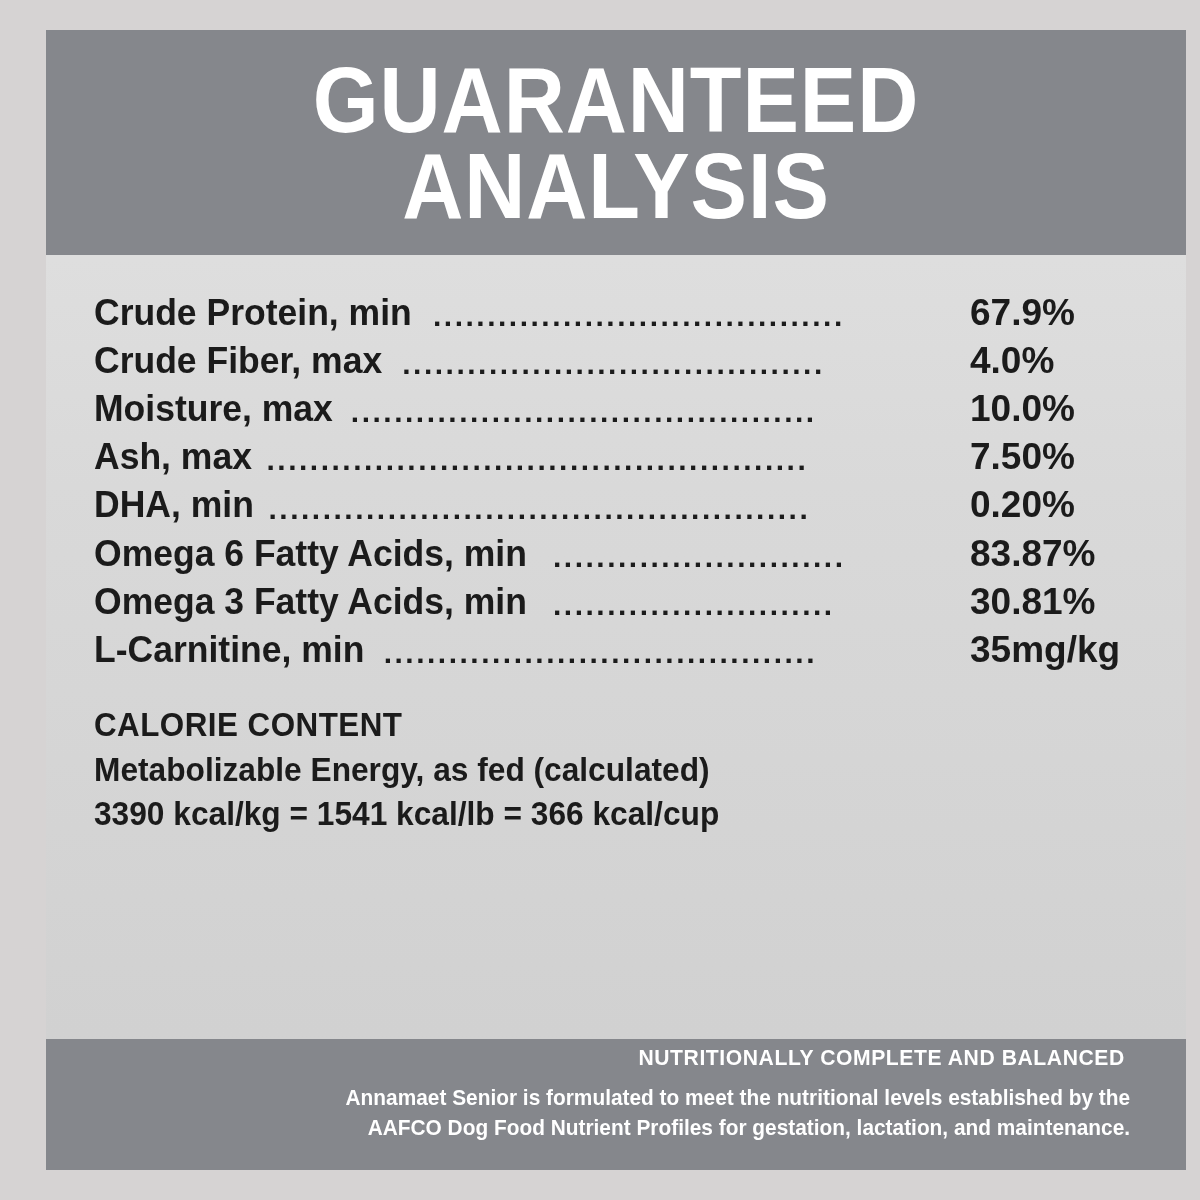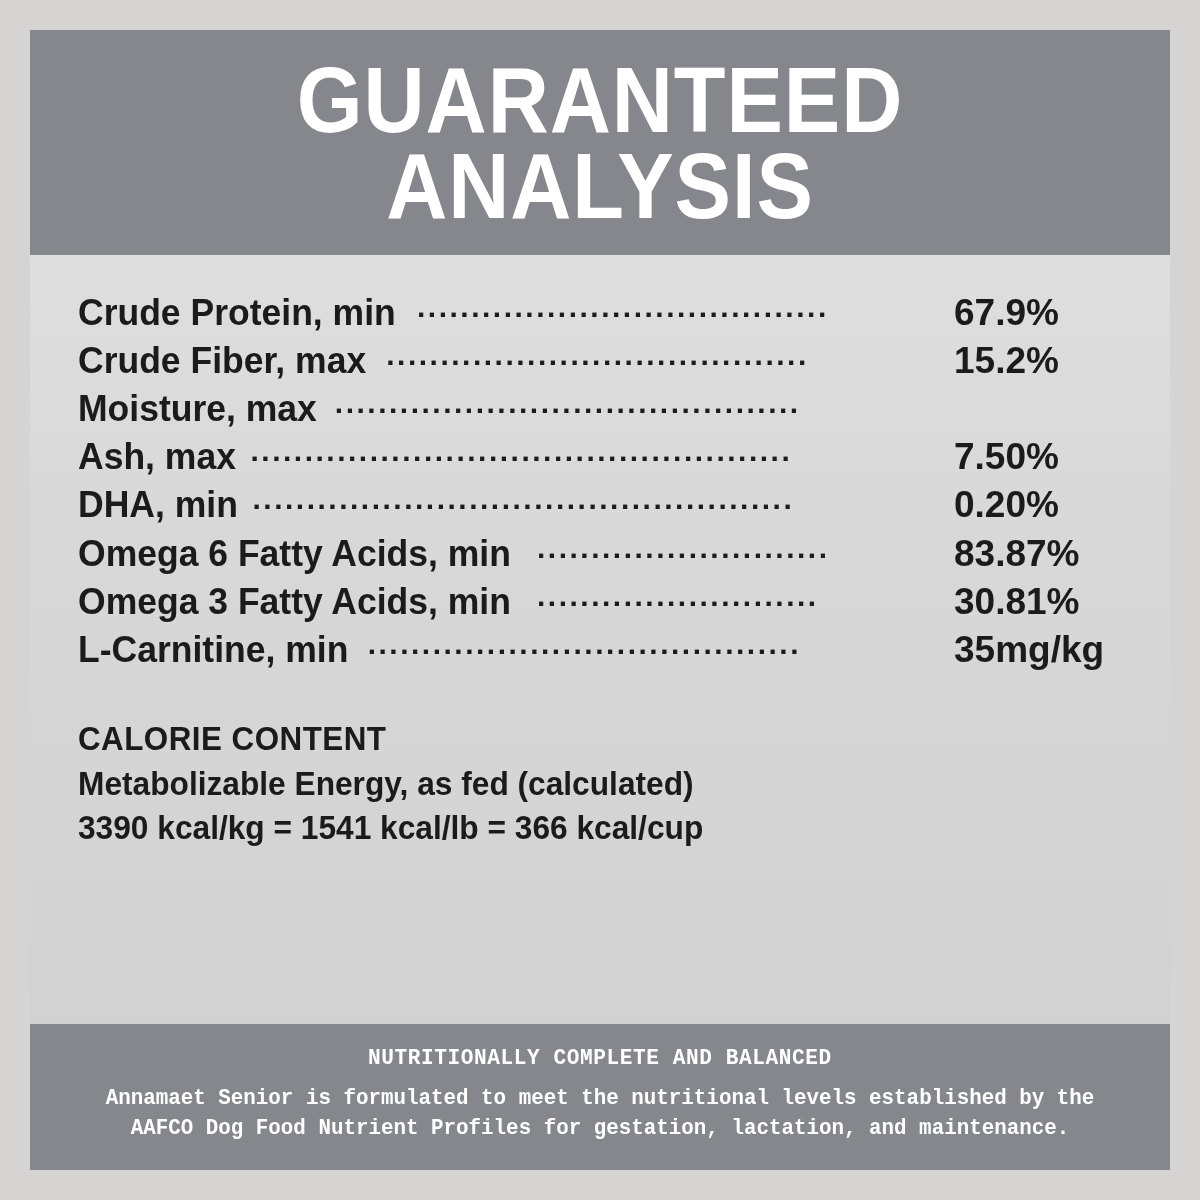--- a/index.html
+++ b/index.html
@@ -9,21 +9,21 @@
   body {
     width: 1200px;
     height: 1200px;
     background: #d6d3d3;
     font-family: "Liberation Sans", sans-serif;
     overflow: hidden;
   }
 
   #panel {
     position: absolute;
-    left: 30px;
+    left: 46px;
     top: 30px;
     width: 1140px;
     height: 1140px;
     background: linear-gradient(180deg, #e3e3e3 0%, #d9d9d9 40%, #cfcfcf 100%);
     display: flex;
     flex-direction: column;
     box-sizing: border-box;
   }
 
   
@@ -51,21 +51,21 @@
     box-sizing: border-box;
   }
 
   .ga-list {
     margin: 0 0 0 0;
     padding: 0;
     list-style: none;
   }
   .ga-row {
     display: flex;
-    align-items: flex-start;
+    align-items: flex-end;
     font-size: 37px;
     font-weight: bold;
     color: #1b1b1b;
     line-height: 1.30;
     white-space: nowrap;
   }
   .ga-label {
     flex: 0 0 auto;
     transform: scaleX(0.96);
     transform-origin: left center;
@@ -81,21 +81,21 @@
     font-size: 30px;
     font-weight: bold;
   }
   .ga-value {
     flex: 0 0 auto;
     text-align: left;
     min-width: 168px;
   }
 
   .calorie-block {
-    margin-top: 46px;
+    margin-top: 32px;
     color: #1b1b1b;
   }
   .calorie-title {
     font-size: 33px;
     font-weight: bold;
     letter-spacing: 0.5px;
     transform: scaleX(0.95);
     transform-origin: left center;
   }
   .calorie-sub {
@@ -111,24 +111,23 @@
     margin-top: 6px;
     transform: scaleX(0.96);
     transform-origin: left center;
   }
 
   
   #footer {
     flex: 0 0 auto;
     background: #85878c;
     color: #ffffff;
-    text-align: center;
-    padding: 22px 40px 26px 40px;
+    text-align: right;
+    padding: 6px 40px 26px 40px;
     box-sizing: border-box;
-    font-family: Liberation Mono, monospace;
   }
   #footer .foot-head {
     font-size: 22px;
     font-weight: bold;
     letter-spacing: 0.6px;
     transform: scaleX(0.96);
     transform-origin: center;
   }
   #footer .foot-line {
     font-size: 21.5px;
@@ -160,25 +159,26 @@
 
     <ul class="ga-list">
       <li class="ga-row">
         <span class="ga-label">Crude Protein, min</span>
         <span class="ga-dots">......................................</span>
         <span class="ga-value">67.9%</span>
       </li>
       <li class="ga-row">
         <span class="ga-label">Crude Fiber, max</span>
         <span class="ga-dots">.......................................</span>
-        <span class="ga-value">15.2%</span>
+        <span class="ga-value">4.0%</span>
       </li>
       <li class="ga-row">
         <span class="ga-label">Moisture, max</span>
         <span class="ga-dots">...........................................</span>
+        <span class="ga-value">10.0%</span>
       </li>
       <li class="ga-row">
         <span class="ga-label">Ash, max</span>
         <span class="ga-dots">..................................................</span>
         <span class="ga-value">7.50%</span>
       </li>
       <li class="ga-row">
         <span class="ga-label">DHA, min</span>
         <span class="ga-dots">..................................................</span>
         <span class="ga-value">0.20%</span>

